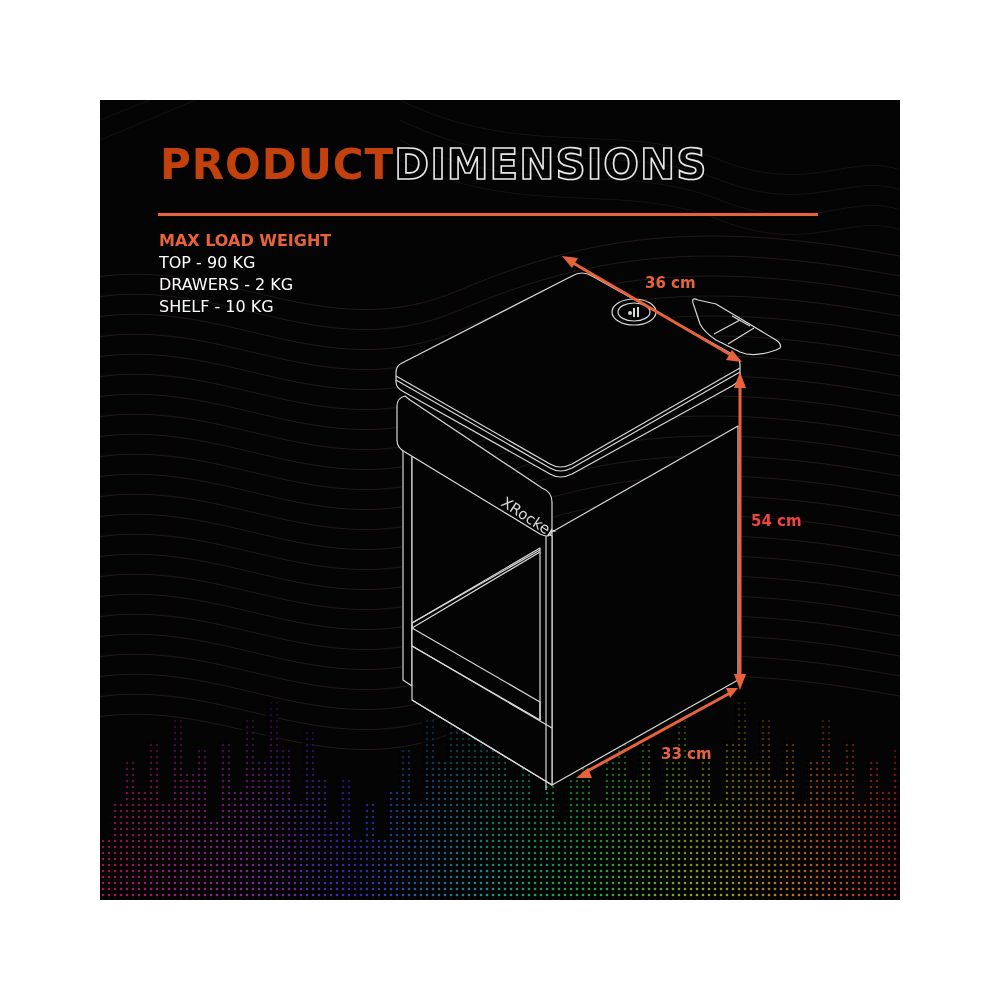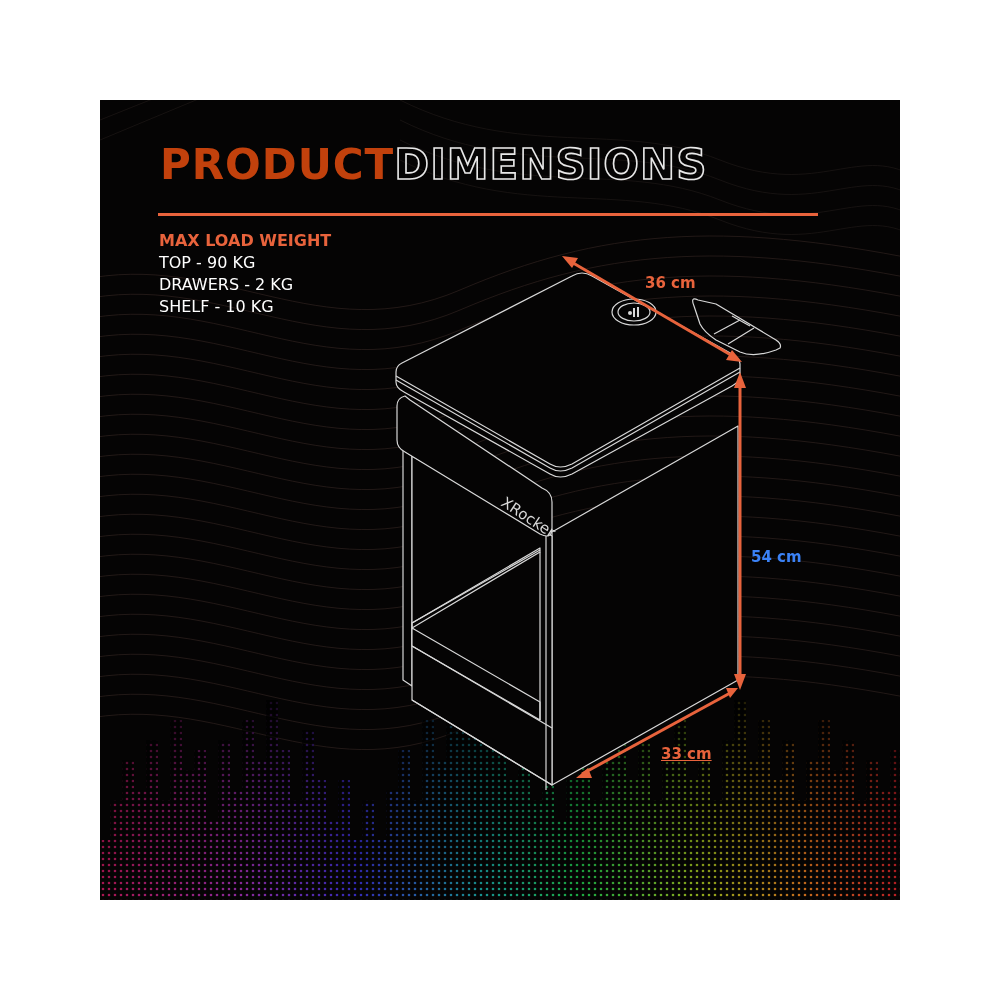--- a/index.html
+++ b/index.html
@@ -143,16 +143,16 @@
   <div class="divider" style="background:#E8633C;"></div>
 
   <div class="specs">
     <div class="heading" style="color:#E8633C;">MAX LOAD WEIGHT</div>
     <div>TOP - 90 KG</div>
     <div>DRAWERS - 2 KG</div>
     <div>SHELF - 10 KG</div>
   </div>
 
   <div class="dim-label" style="left:545px; top:174px; color:#E8633C;">36 cm</div>
-  <div class="dim-label" style="left:651px; top:412px; color:#3b82f6;margin-top:36px;">54 cm</div>
-  <div class="dim-label" style="left:561px; top:645px; color:#E8633C;text-decoration:underline;">33 cm</div>
+  <div class="dim-label" style="left:651px; top:412px; color:#ef4444;">54 cm</div>
+  <div class="dim-label" style="left:561px; top:645px; color:#E8633C;">33 cm</div>
 
 </div>
 
 </body></html>

